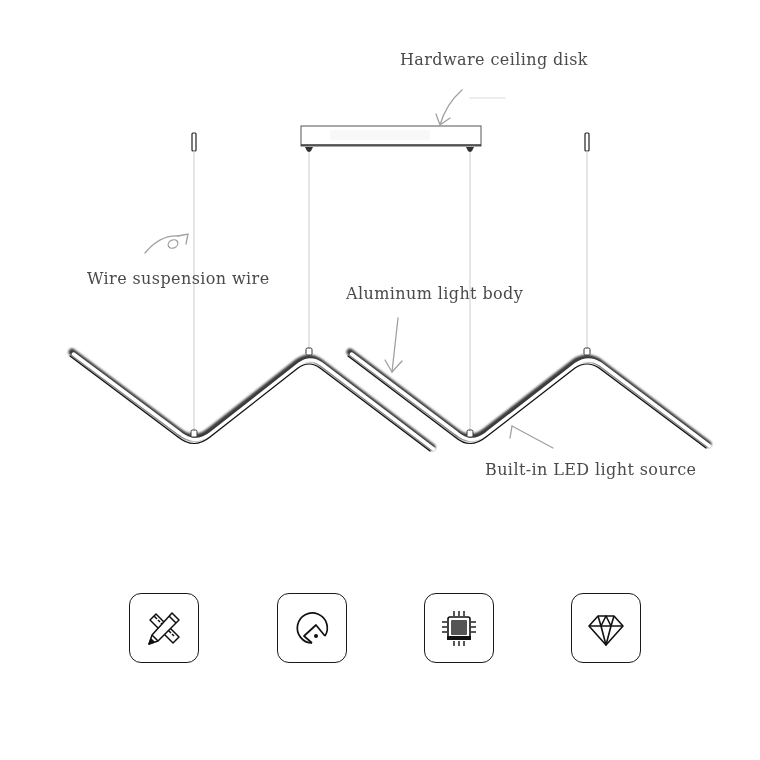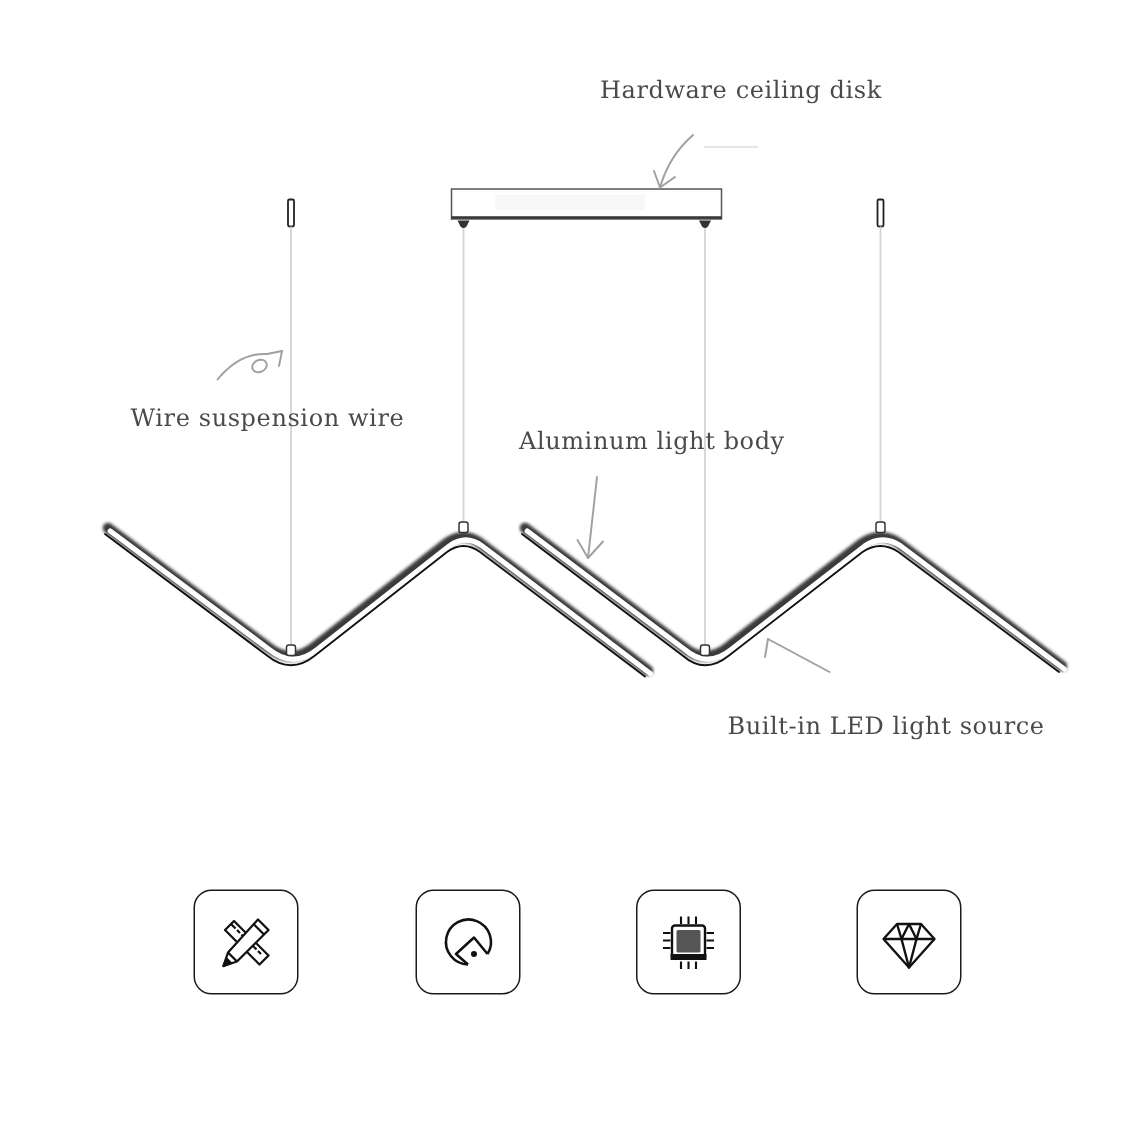--- a/index.html
+++ b/index.html
@@ -23,21 +23,21 @@
       position: absolute;
       color: #4a4a4a;
       font-family: "DejaVu Serif", "Liberation Serif", serif;
       font-size: 16px;
       letter-spacing: 0.4px;
       white-space: nowrap;
     }
     #lbl-disk { left: 400px; top: 50px; }
     #lbl-wire { left: 87px; top: 269px; }
     #lbl-body { left: 346px; top: 284px; }
-    #lbl-led  { left: 485px; top: 460px; margin-top: 14px; }
+    #lbl-led  { left: 485px; top: 460px; }
 
     .feature {
       position: absolute;
       top: 593px;
       width: 70px;
       height: 70px;
       border: 1.6px solid #1a1a1a;
       border-radius: 12px;
       box-sizing: border-box;
       background: #fff;

